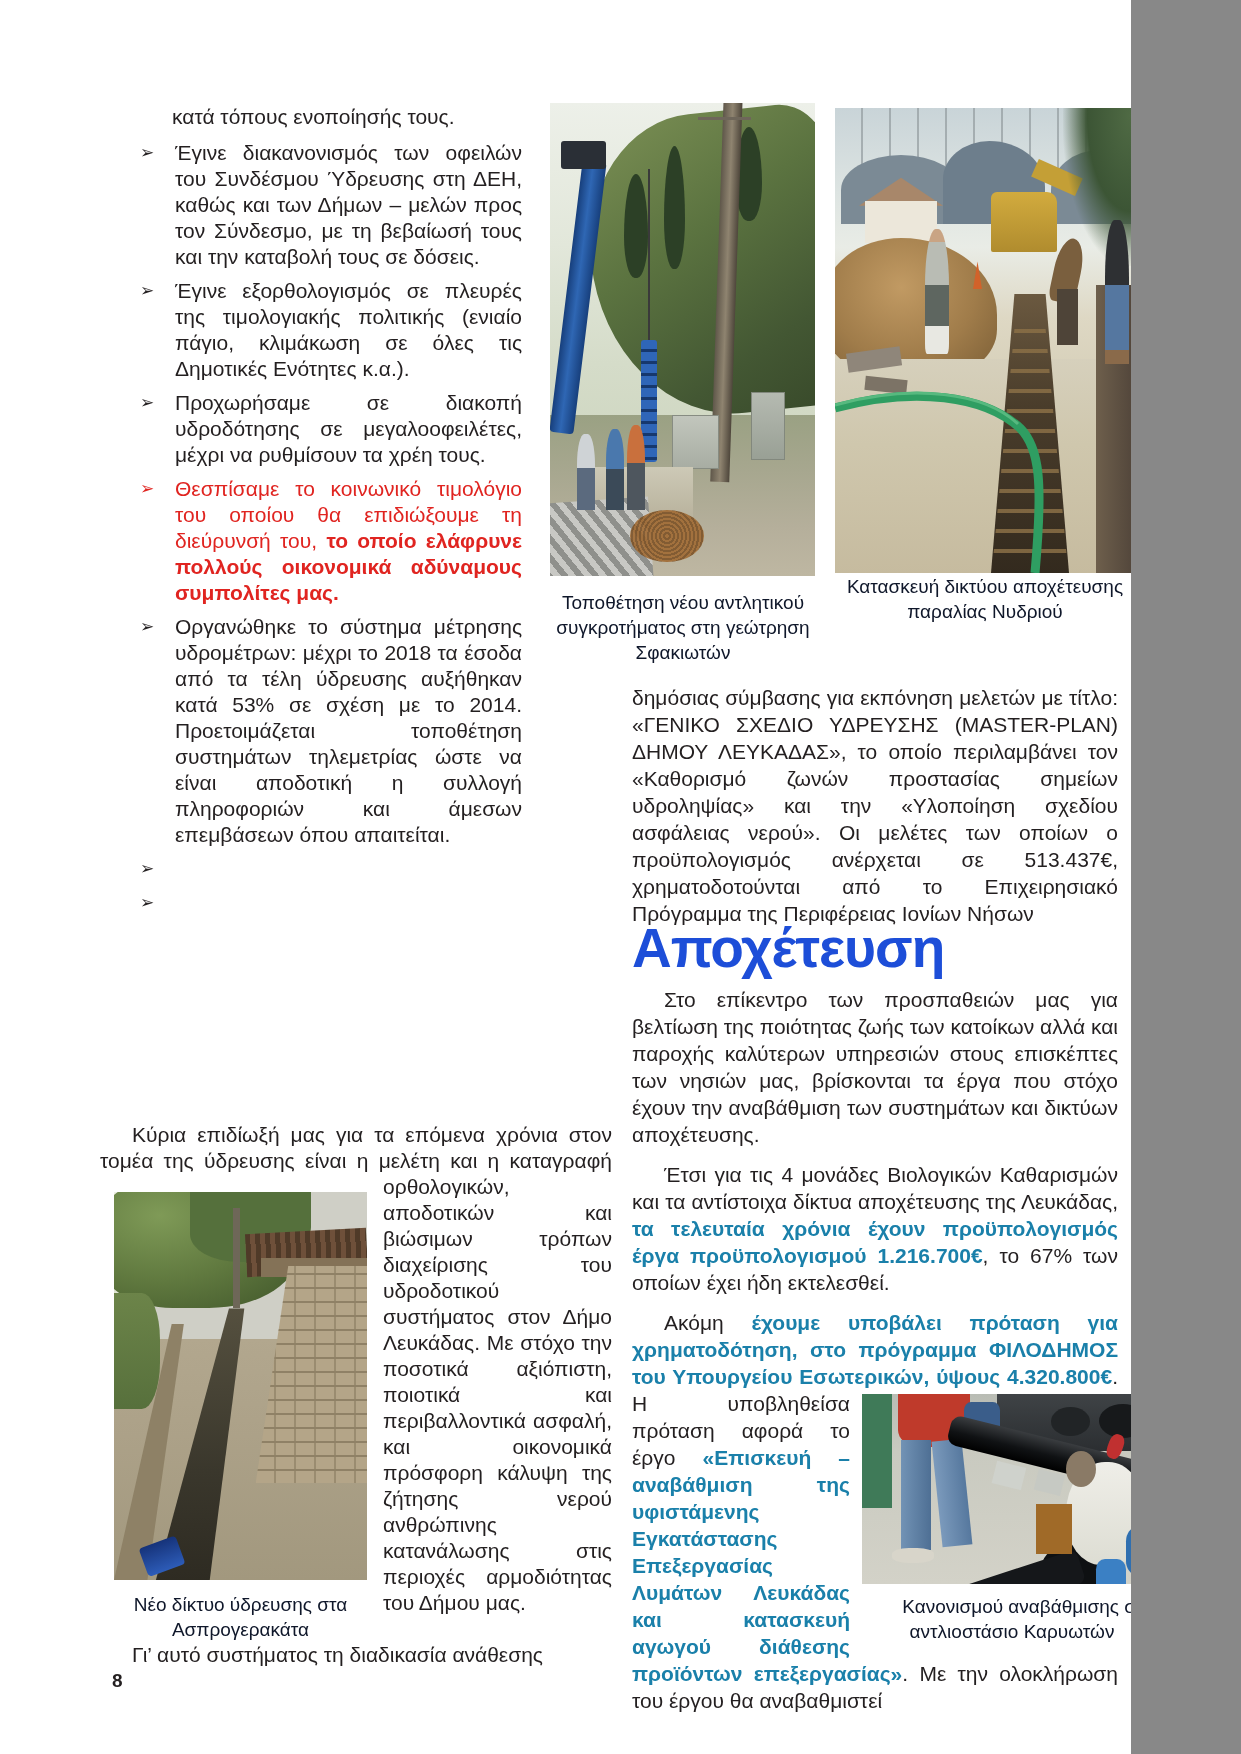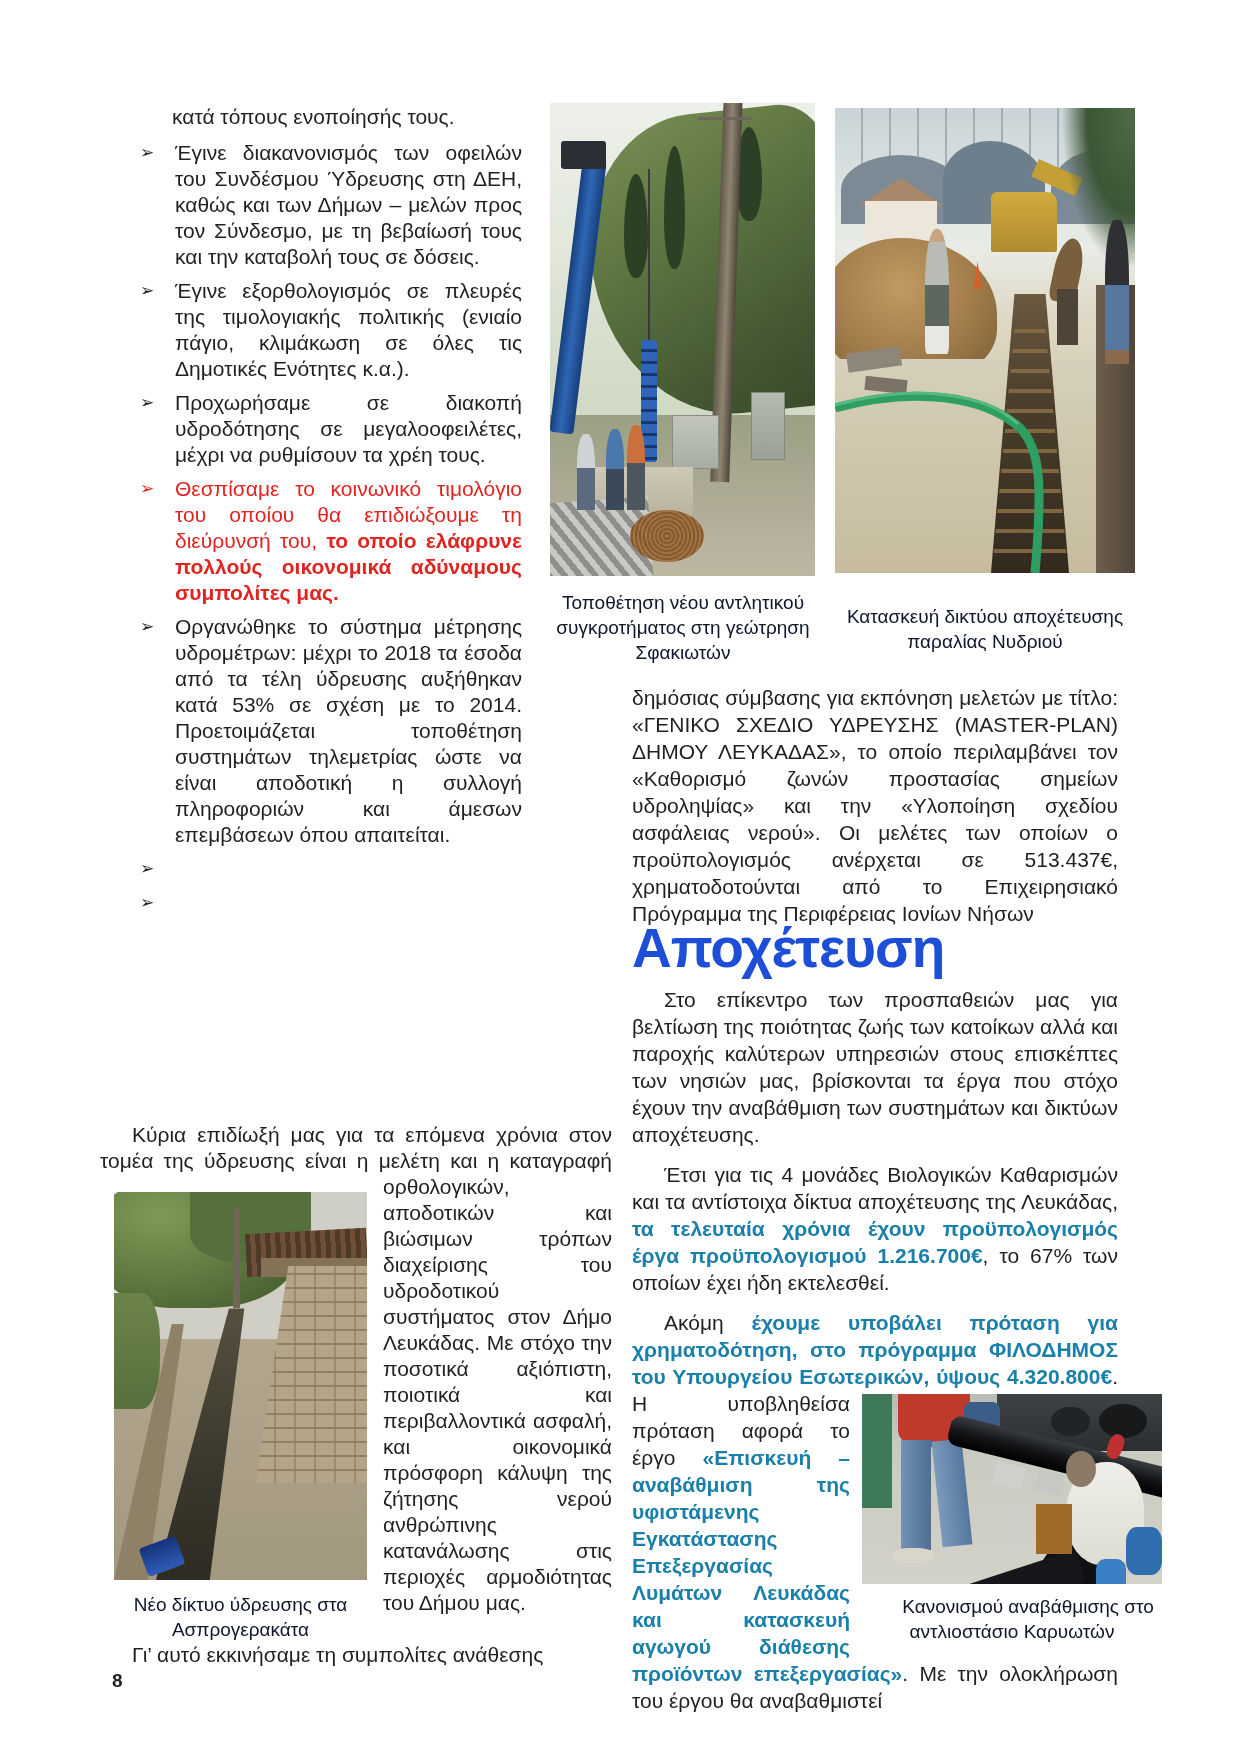--- a/index.html
+++ b/index.html
@@ -1,16 +1,16 @@
 <!DOCTYPE html>
 <html lang="el"><head>
 <meta charset="utf-8">
 <style>
   html,body{margin:0;padding:0;background:#888;}
-  .page{position:relative;width:1241px;height:1754px;background:#ffffff;
+  .page{position:relative;width:1131px;height:1754px;background:#ffffff;
         font-family:"Liberation Sans",sans-serif;color:#231f20;overflow:hidden;}
   i{display:block;position:absolute;}
 
   
   .left-top{position:absolute;left:100px;top:104px;width:422px;font-size:21px;line-height:26px;}
   .cont-line{padding-left:72px;margin-bottom:10px;}
   .bullet{display:flex;margin-bottom:8px;}
   .bullet .marker{flex:none;width:75px;padding-left:40px;box-sizing:border-box;font-size:17px;line-height:26px;}
   .bullet .btext{flex:1;text-align:justify;}
   .red{color:#e02420;}
@@ -26,21 +26,21 @@
   .right-top{position:absolute;left:632px;top:684px;width:486px;font-size:21px;line-height:27px;text-align:justify;}
   .right-main{position:absolute;left:632px;top:918px;width:486px;font-size:21px;line-height:27px;}
   .sec-head{font-size:55px;line-height:60px;font-weight:bold;color:#1d4ed8;letter-spacing:-1px;margin:0 0 8px 0;}
   .rm-p{text-align:justify;margin:0 0 13px 0;}
   .teal{color:#1a80aa;font-weight:bold;}
   .rb-spacer{float:right;width:0;height:81px;}
   .photoD-block{float:right;clear:right;width:300px;margin:4px -44px 0 12px;display:block;}
 
   .caption{font-size:19px;line-height:25px;text-align:center;color:#0f172a;}
   .photoA-cap{position:absolute;left:538px;top:590px;width:290px;}
-  .photoB-cap{position:absolute;left:818px;top:604px;width:334px;}
+  .photoB-cap{position:absolute;left:818px;top:574px;width:334px;}
   .photoC-cap{margin-top:12px;}
   .photoD-cap{margin-top:10px;display:block;}
 
   .page-num{position:absolute;left:112px;top:1670px;font-size:19px;font-weight:bold;}
 
   
   .ph{position:relative;overflow:hidden;background:#cfcfc6;display:block;}
   .pA{position:absolute;left:550px;top:103px;width:265px;height:473px;}
   .pB{position:absolute;left:835px;top:108px;width:300px;height:465px;}
   .pC{width:253px;height:388px;}
@@ -271,18 +271,18 @@
         <i class="c-wall"></i>
         <i class="c-green"></i>
         <i class="c-berm"></i>
         <i class="c-trench"></i>
         <i class="c-pipe"></i>
         <i class="c-pole"></i>
       </span>
       <div class="caption photoC-cap">Νέο δίκτυο ύδρευσης στα Ασπρογερακάτα</div>
     </div>
     <div class="para indent">Κύρια επιδίωξή μας για τα επόμενα χρόνια στον τομέα της ύδρευσης είναι η μελέτη και η καταγραφή ορθολογικών, αποδοτικών και βιώσιμων τρόπων διαχείρισης του υδροδοτικού συστήματος στον Δήμο Λευκάδας. Με στόχο την ποσοτικά αξιόπιστη, ποιοτικά και περιβαλλοντικά ασφαλή, και οικονομικά πρόσφορη κάλυψη της ζήτησης νερού ανθρώπινης κατανάλωσης στις περιοχές αρμοδιότητας του Δήμου μας.</div>
-    <div class="para indent lb-close">Γι’ αυτό εκκινήσαμε τη συμπολίτες ανάθεσης</div>
+    <div class="para indent lb-close">Γι’ αυτό συστήματος τη διαδικασία ανάθεσης</div>
   </div>
 
   <div class="page-num">8</div>
 
 </div>
 
 </body></html>

